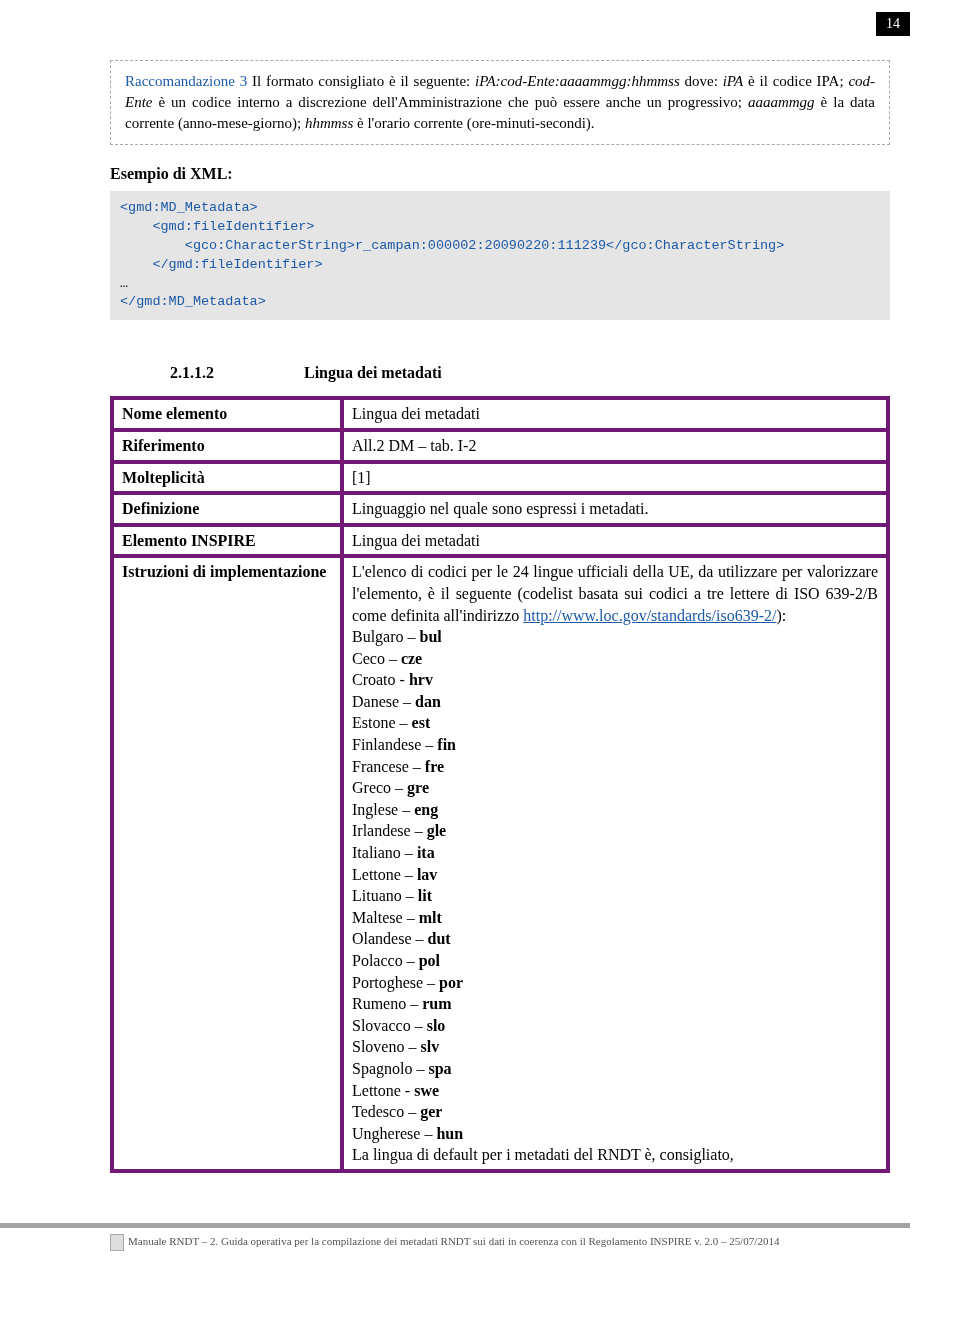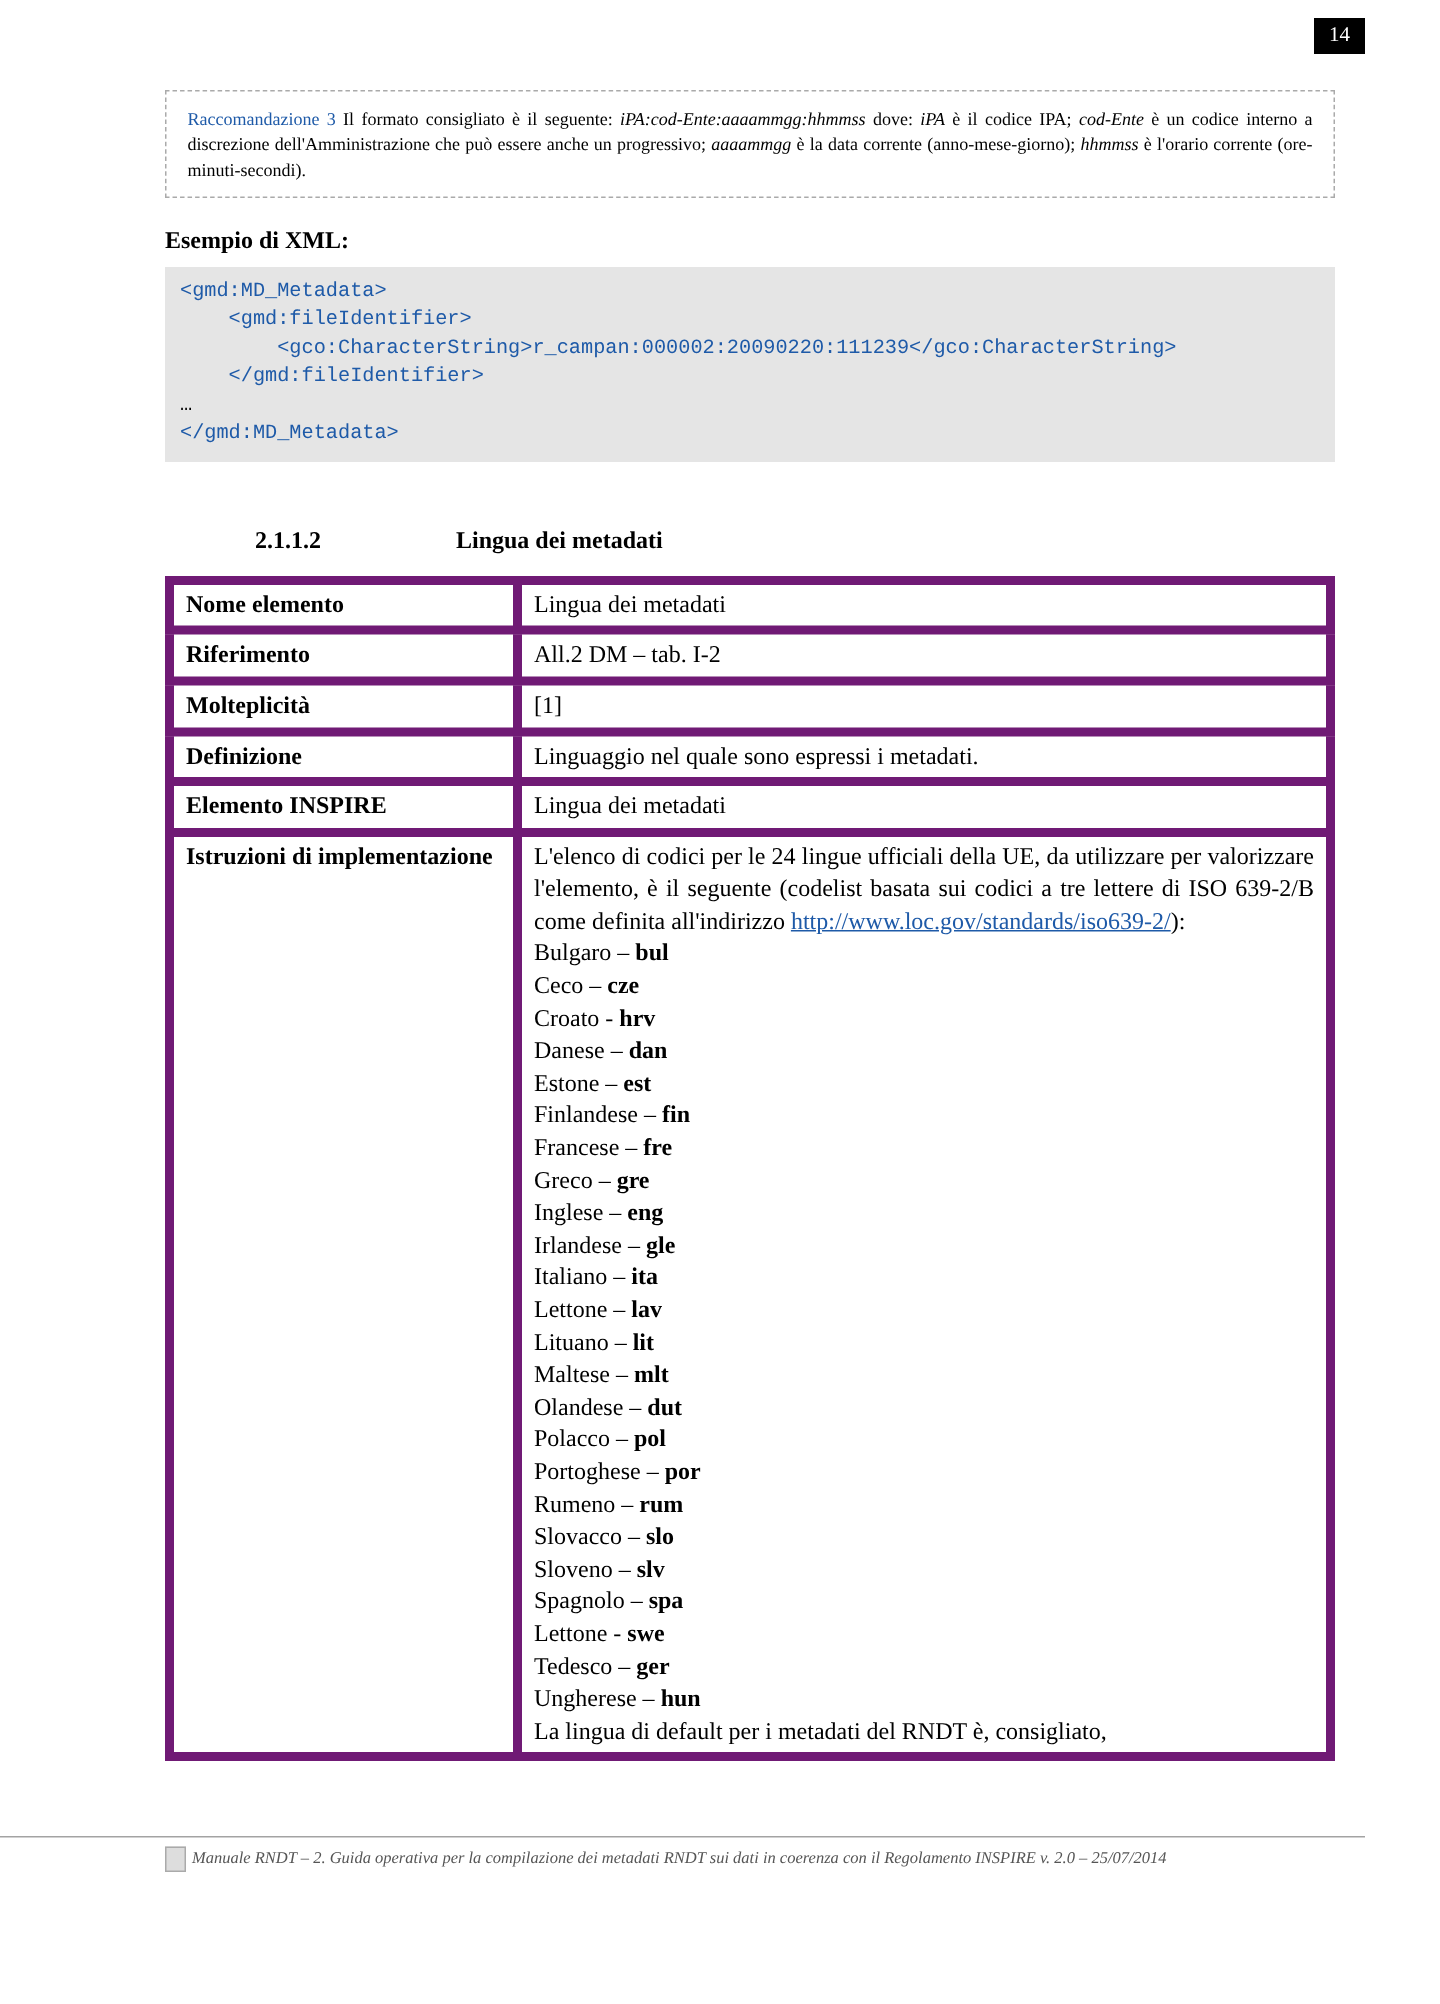--- a/index.html
+++ b/index.html
@@ -20,21 +20,21 @@
       font-size: 14px;
       font-weight: normal;
     }
     .content {
       padding: 60px 70px 20px 110px;
     }
     .recommendation-box {
       border: 1px dashed #aaa;
       padding: 10px 14px;
       margin-bottom: 20px;
-      font-size: 12px;
+      font-size: 15px;
       line-height: 1.4;
       text-align: justify;
     }
     .rec-label {
       color: #1e5aa8;
       font-weight: normal;
     }
     .italic {
       font-style: italic;
     }
@@ -63,40 +63,39 @@
     .heading-text {
       margin-left: 90px;
       font-weight: bold;
     }
     table.meta {
       width: 100%;
       border-collapse: collapse;
       font-size: 16px;
     }
     table.meta td {
-      border: 6px solid #701a75;
+      border: 4px solid #701a75;
       padding: 3px 8px;
       vertical-align: top;
       line-height: 1.35;
     }
     table.meta td.label {
       font-weight: bold;
       width: 210px;
     }
     .justify {
       text-align: justify;
     }
     .link {
       color: #1e5aa8;
       text-decoration: underline;
     }
     .footer {
-      border-top: 1px solid #a3a3a3;
+      border-top: 5px solid #a3a3a3;
       font-size: 11px;
-      font-style: italic;
       color: #555;
       padding: 6px 0 20px 110px;
       margin-top: 30px;
       margin-right: 50px;
     }
     .page-img-icon {
       display: inline-block;
       width: 12px;
       height: 15px;
       background: #ddd;

